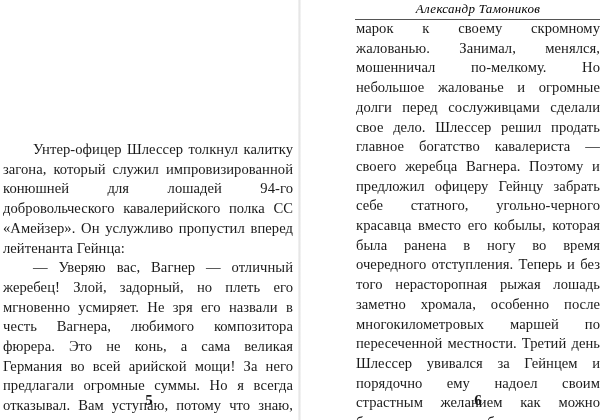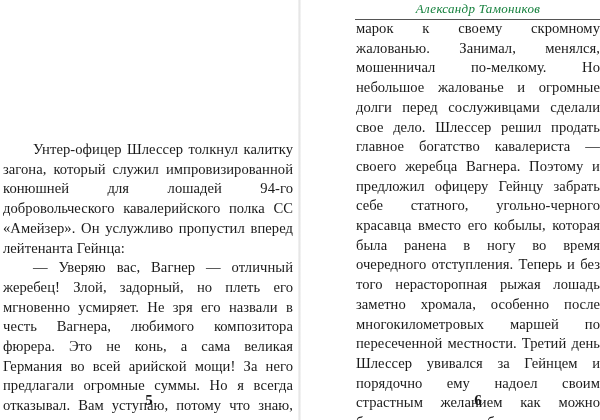--- a/index.html
+++ b/index.html
@@ -12,21 +12,21 @@
   .page { position: absolute; top: 0; height: 420px; }
   .page-left { left: 0; width: 305px; }
   .page-right { left: 301px; width: 299px; }
   .gutter {
     position: absolute; left: 298px; top: 0; width: 3px; height: 420px;
     background: linear-gradient(to right, #f4f4f4, #e6e6e6, #f7f7f7);
   }
   .running-head {
     position: absolute; left: 55px; right: 0; top: 1px;
     text-align: center; font-style: italic; font-size: 13px;
-    letter-spacing: 0.3px; color: #15803d;
+    letter-spacing: 0.3px; color: #000000;
   }
   .head-rule {
     position: absolute; left: 54px; right: 0; top: 19px; height: 1px;
     background: #555;
   }
   .text {
     position: absolute; font-size: 14.6px; line-height: 19.7px;
     text-align: justify; letter-spacing: 0.05px;
   }
   .page-left .text { left: 3px; width: 290px; top: 140px; }

